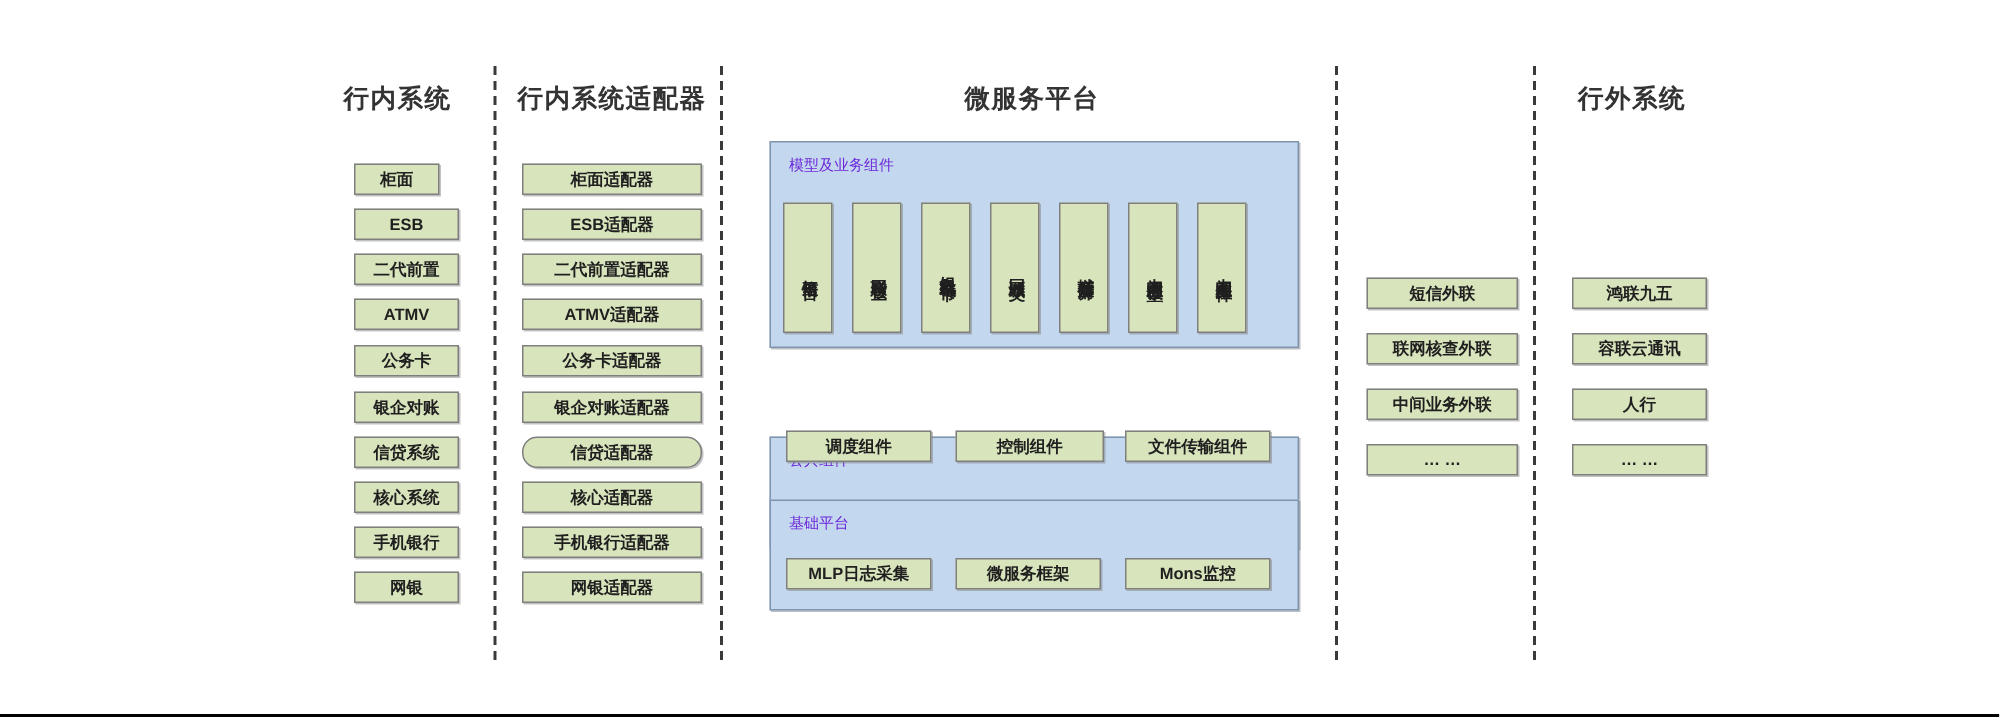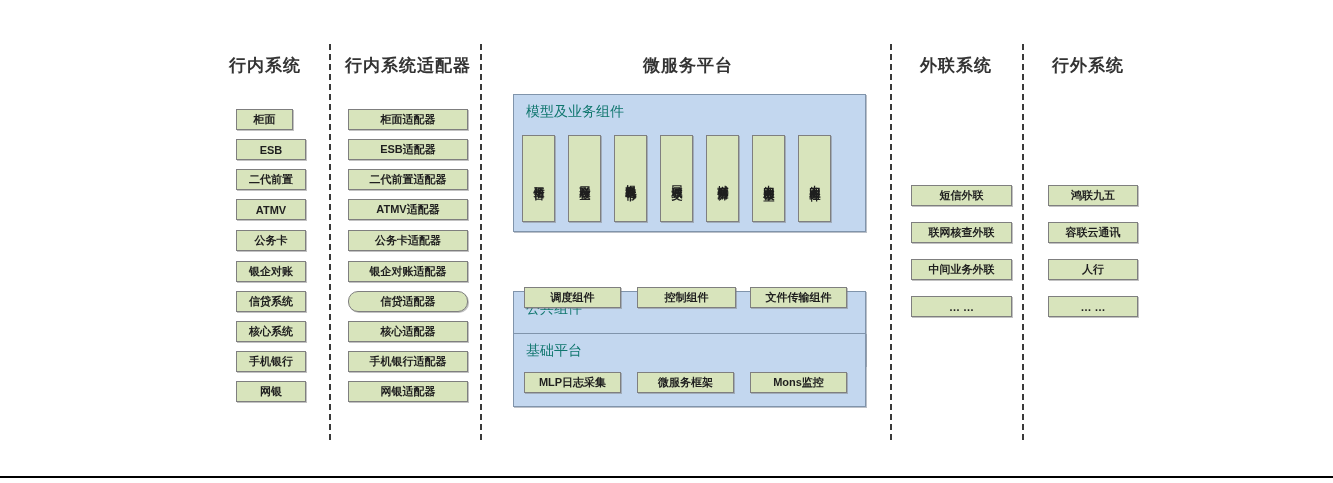--- a/index.html
+++ b/index.html
@@ -73,42 +73,41 @@
     position: absolute;
     box-sizing: border-box;
     background: #c3d7ef;
     border: 1px solid #8094ab;
     box-shadow: 1px 1px 0 rgba(120,130,145,0.5);
   }
   .panel-label {
     position: absolute;
     left: 12px;
     top: 8px;
-    font-size: 14px;
-    color: #0f766e;
+    font-size: 10px;
+    color: #6d28d9;
     white-space: nowrap;
   }
 </style>
 </head>
 <body>
 
 <div id="canvas">
 
   <div class="divider" style="left:329px; top:44px; height:396px;"></div>
   <div class="divider" style="left:480px; top:44px; height:396px;"></div>
   <div class="divider" style="left:890px; top:44px; height:396px;"></div>
   <div class="divider" style="left:1022px; top:44px; height:396px;"></div>
 
   <div class="col-title" style="left:195px; top:54px; width:140px;">行内系统</div>
 
   <div class="col-title" style="left:338px; top:54px; width:140px;">行内系统适配器</div>
 
   <div class="col-title" style="left:618px; top:54px; width:140px;">微服务平台</div>
 
-  <div class="col-title" style="left:886px; top:54px; width:140px;">外联系统</div>
 
   <div class="col-title" style="left:1018px; top:54px; width:140px;">行外系统</div>
 
   <div class="gbox" style="left:236px; top:109px; width:57px; height:21px;">柜面</div>
   <div class="gbox" style="left:236px; top:139px; width:70px; height:21px;">ESB</div>
   <div class="gbox" style="left:236px; top:169px; width:70px; height:21px;">二代前置</div>
   <div class="gbox" style="left:236px; top:199px; width:70px; height:21px;">ATMV</div>
   <div class="gbox" style="left:236px; top:230px; width:70px; height:21px;">公务卡</div>
   <div class="gbox" style="left:236px; top:261px; width:70px; height:21px;">银企对账</div>
   <div class="gbox" style="left:236px; top:291px; width:70px; height:21px;">信贷系统</div>

